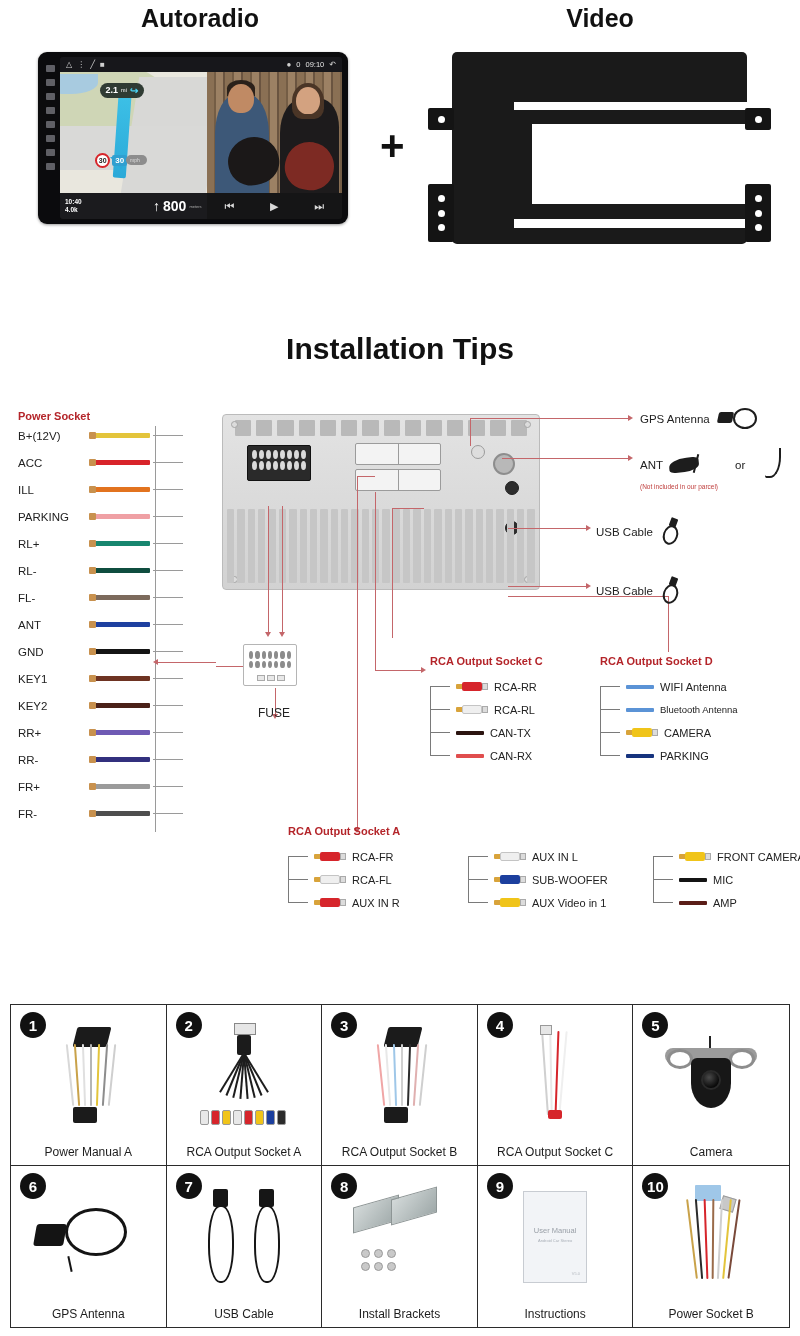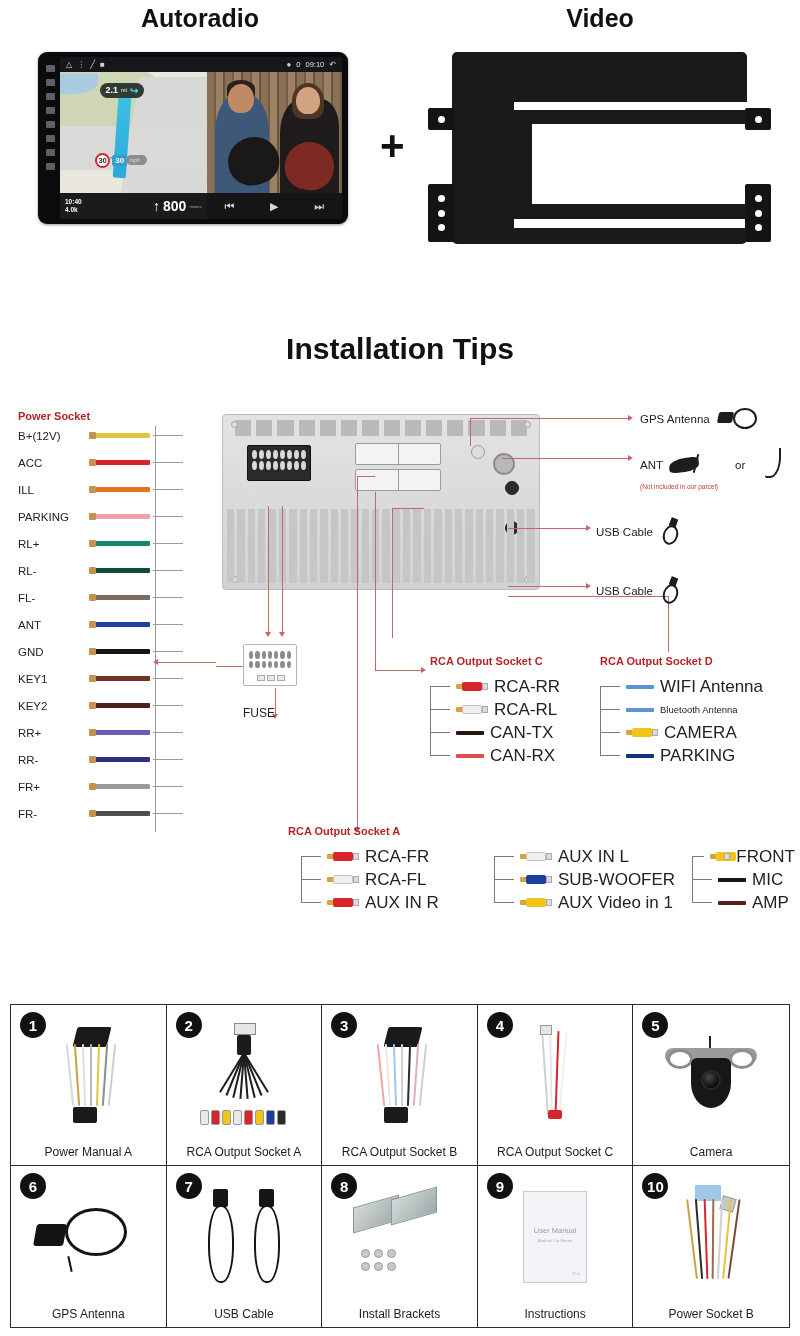--- a/index.html
+++ b/index.html
@@ -312,21 +312,21 @@
   .fuse-pins i { background: #8c8c8c; border-radius: 50%; display: block; }
   .fuse-tabs {
     position: absolute; left: 13px; bottom: 4px;
     display: flex; gap: 2px;
   }
   .fuse-tabs i {
     width: 8px; height: 6px; border: 1px solid #aaa;
     background: #e8e8e8; display: block;
   }
   .fuse-cap {
-    text-align: left; font-size: 12px; color: #222;
+    text-align: center; font-size: 12px; color: #222;
     margin-top: 20px;
   }
 
   
   .periph { position: absolute; display: flex; align-items: center; gap: 8px; }
   .periph-label { font-size: 11.5px; color: #222; }
   .periph-note { font-size: 6.5px; color: #c0403f; margin-top: 1px; }
   #periph-gps { left: 640px; top: 8px; }
   #periph-ant { left: 640px; top: 48px; align-items: flex-start; }
   #periph-usb1 { left: 596px; top: 118px; }
@@ -383,21 +383,21 @@
   .or-text { font-size: 11.5px; color: #222; margin: 0 8px; }
 
   
   .socket-group { position: absolute; }
   .socket-title { margin-bottom: 8px; }
   .sk-row { display: flex; align-items: center; height: 23px; gap: 6px; }
   .sk-bracket {
     position: absolute; width: 1px; background: #7a7a7a;
   }
   .sk-stub { width: 20px; height: 1px; background: #7a7a7a; }
-  .sk-name { font-size: 17px; color: #222; white-space: nowrap; }
+  .sk-name { font-size: 11px; color: #222; white-space: nowrap; }
   .sk-name.small { font-size: 9.5px; }
 
   .rca {
     width: 32px; height: 9px; position: relative; border-radius: 1px;
   }
   .rca .barrel {
     position: absolute; left: 6px; top: 0; width: 20px; height: 9px;
     border-radius: 2px;
   }
   .rca .tip {
@@ -407,21 +407,21 @@
   .rca .ring {
     position: absolute; right: 0; top: 1px; width: 6px; height: 7px;
     background: #dcdcdc; border: 1px solid #aaa;
   }
   .thinwire { width: 28px; height: 4px; border-radius: 1px; }
 
   #socket-c { left: 430px; top: 255px; }
   #socket-d { left: 600px; top: 255px; }
   #socket-a { left: 288px; top: 425px; }
   .socket-a-cols { display: flex; gap: 0; }
-  .sa-col { position: relative; width: 180px; margin-left: 13px; }
+  .sa-col { position: relative; width: 180px; }
   .sa-col:nth-child(2) { width: 185px; }
 
   
   .lead { position: absolute; background: #c4666a; }
   .lead-h { height: 1px; }
   .lead-v { width: 1px; }
   .arrow-r {
     position: absolute; width: 0; height: 0;
     border-top: 3px solid transparent;
     border-bottom: 3px solid transparent;

